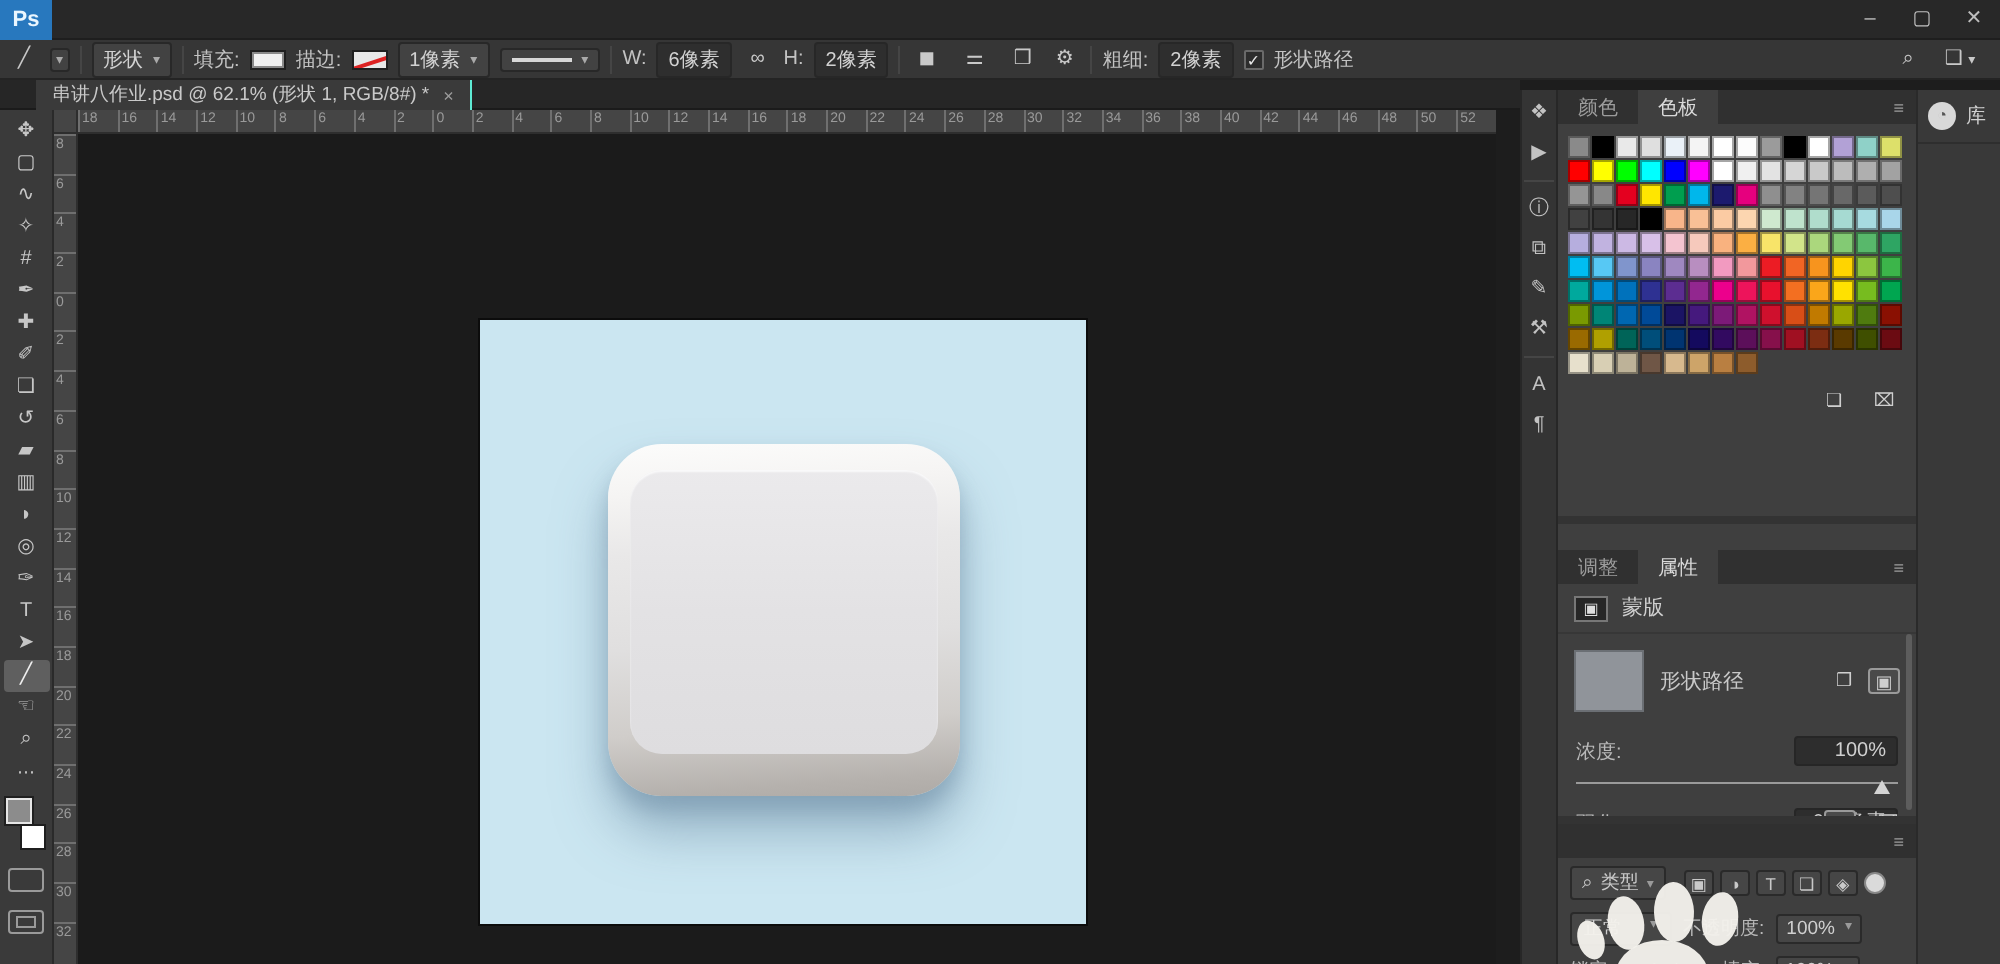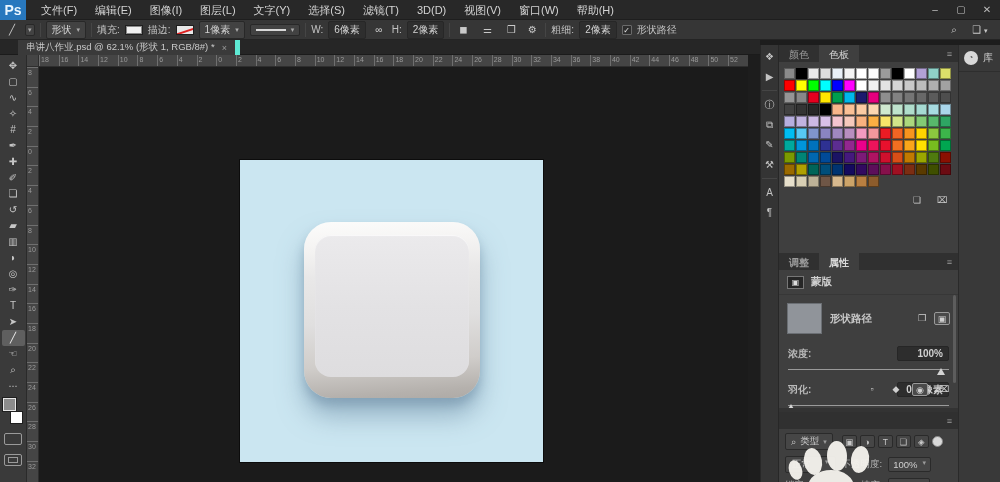--- a/index.html
+++ b/index.html
@@ -5,41 +5,41 @@
   * { margin:0; padding:0; box-sizing:border-box; }
   html,body { background:#111; }
   #app{
     position:relative; width:1000px; height:482px; overflow:hidden;
     background:#1d1d1d;
     font-family:"Liberation Sans","DejaVu Sans",sans-serif;
     -webkit-font-smoothing:antialiased; user-select:none;
   }
   
   .menubar{position:absolute;left:0;top:0;width:1000px;height:20px;background:#282828;border-bottom:1px solid #1e1e1e;display:flex;align-items:center;}
-  .ps-logo{width:26px;height:20px;background:#2878be;color:#eaf6ff;font-weight:bold;font-size:14px;display:flex;align-items:center;justify-content:center;margin-right:6px;}
+  .ps-logo{width:26px;height:20px;background:#2878be;color:#eaf6ff;font-weight:bold;font-size:11px;display:flex;align-items:center;justify-content:center;margin-right:6px;}
   .menu-item{padding:0 9px;font-size:11px;color:#d4d4d4;line-height:20px;cursor:default;}
   .win-controls{margin-left:auto;display:flex;}
   .win-btn{width:26px;text-align:center;color:#bdbdbd;font-size:10px;line-height:20px;}
   
   .optionsbar{position:absolute;left:0;top:20px;width:1000px;height:20px;background:#363636;border-bottom:1px solid #242424;display:flex;align-items:center;font-size:10px;color:#cfcfcf;padding:0 4px;gap:5px;white-space:nowrap;}
   .opt-sep{width:1px;height:14px;background:#272727;border-right:1px solid #454545;}
   .opt-dd{background:#424242;border:1px solid #282828;border-radius:2px;padding:1px 5px;display:flex;align-items:center;gap:5px;color:#d2d2d2;}
   .opt-dd .caret{font-size:7px;color:#a9a9a9;}
   .opt-box{background:#2e2e2e;border:1px solid #272727;border-radius:2px;padding:1px 5px;color:#d2d2d2;}
   .opt-label{color:#c3c3c3;}
   .fill-swatch{width:18px;height:10px;background:#f0f0f0;border:1px solid #1f1f1f;box-shadow:inset 0 0 0 1px #8a8a8a;}
   .stroke-swatch{width:18px;height:10px;background:#e8e8e8;border:1px solid #1f1f1f;position:relative;overflow:hidden;}
   .stroke-swatch::after{content:"";position:absolute;left:-3px;top:4px;width:26px;height:2px;background:#d22;transform:rotate(-18deg);}
   .line-style{width:30px;height:2px;background:#d8d8d8;}
   .opt-icon{width:16px;text-align:center;color:#c9c9c9;font-size:10px;}
   .checkbox{width:10px;height:10px;background:#2d2d2d;border:1px solid #6a6a6a;border-radius:1px;color:#e8e8e8;font-size:8px;line-height:9px;text-align:center;}
   .opt-right{margin-left:auto;display:flex;align-items:center;gap:10px;padding-right:8px;}
   
   .tabbar{position:absolute;left:0;top:40px;width:760px;height:15px;background:#262626;border-bottom:1px solid #1b1b1b;}
-  .doc-tab{position:absolute;left:18px;top:0;height:15px;background:#3a3a3a;display:flex;align-items:center;gap:7px;padding:0 8px;font-size:9.5px;color:#c9c9c9;border-right:5px solid #5eead4;}
+  .doc-tab{position:absolute;left:18px;top:0;height:15px;background:#3a3a3a;display:flex;align-items:center;gap:7px;padding:0 8px;font-size:9.5px;color:#c9c9c9;border-right:1px solid #5eead4;}
   .doc-tab .close{color:#9a9a9a;font-size:9px;}
   
   .toolbar{position:absolute;left:0;top:55px;width:27px;height:427px;background:#3a3a3a;border-right:1px solid #2a2a2a;display:flex;flex-direction:column;align-items:center;padding-top:3px;}
   .tool{width:23px;height:16px;line-height:16px;text-align:center;font-size:10px;color:#c6c6c6;border-radius:2px;}
   .tool.active{background:#5f5f5f;color:#f0f0f0;}
   .tool-more{width:23px;text-align:center;color:#c6c6c6;font-size:9px;margin:3px 0;}
   .fgbg{position:relative;width:22px;height:26px;margin-top:4px;}
   .fgbg .bg{position:absolute;right:1px;bottom:0;width:13px;height:13px;border:1px solid #1f1f1f;box-shadow:inset 0 0 0 1px #fff;}
   .fgbg .fg{position:absolute;left:1px;top:0;width:13px;height:13px;border:1px solid #e6e6e6;outline:1px solid #1f1f1f;}
   .mode-icon{width:18px;height:12px;border:1px solid #9a9a9a;border-radius:2px;margin-top:9px;}
@@ -114,33 +114,20 @@
   .lib-circle{width:14px;height:14px;border-radius:50%;background:#d8d8d8;color:#555;font-size:8px;text-align:center;line-height:14px;}
   .lib-label{font-size:10px;color:#cfcfcf;}
 </style>
 </head>
 <body>
 
 <div id="app">
 
   <div class="menubar">
     <div class="ps-logo">Ps</div>
-    <div style="display:flex;">
-        <div class="menu-item">文件(F)</div>
-        <div class="menu-item">编辑(E)</div>
-        <div class="menu-item">图像(I)</div>
-        <div class="menu-item">图层(L)</div>
-        <div class="menu-item">文字(Y)</div>
-        <div class="menu-item">选择(S)</div>
-        <div class="menu-item">滤镜(T)</div>
-        <div class="menu-item">3D(D)</div>
-        <div class="menu-item">视图(V)</div>
-        <div class="menu-item">窗口(W)</div>
-        <div class="menu-item">帮助(H)</div>
-      </div>
     <div class="win-controls">
         <div class="win-btn">–</div>
         <div class="win-btn">▢</div>
         <div class="win-btn">✕</div>
       </div>
   </div>
 
   <div class="optionsbar">
     <span class="opt-icon">╱</span>
     <span class="opt-dd" style="padding:1px 2px;">
@@ -592,21 +579,21 @@
           </div>
         </div>
       <div class="panel-footer">
           <div class="mini-btn">❏</div>
           <div class="mini-btn">⌧</div>
         </div>
     </div>
 
     <div class="panel-gap" style="top:213px;"></div>
 
-    <div class="panel" style="top:208px;height:146px;font-weight:bold;">
+    <div class="panel" style="top:230px;height:146px;">
       <div class="ptabs">
         <span style="display:flex;">
             <div class="ptab">调整</div>
             <div class="ptab active">属性</div>
           </span>
         <span class="ptab-burger">≡</span>
       </div>
       <div class="mask-row">
         <span class="mask-badge">▣</span>
         <span>蒙版</span>

